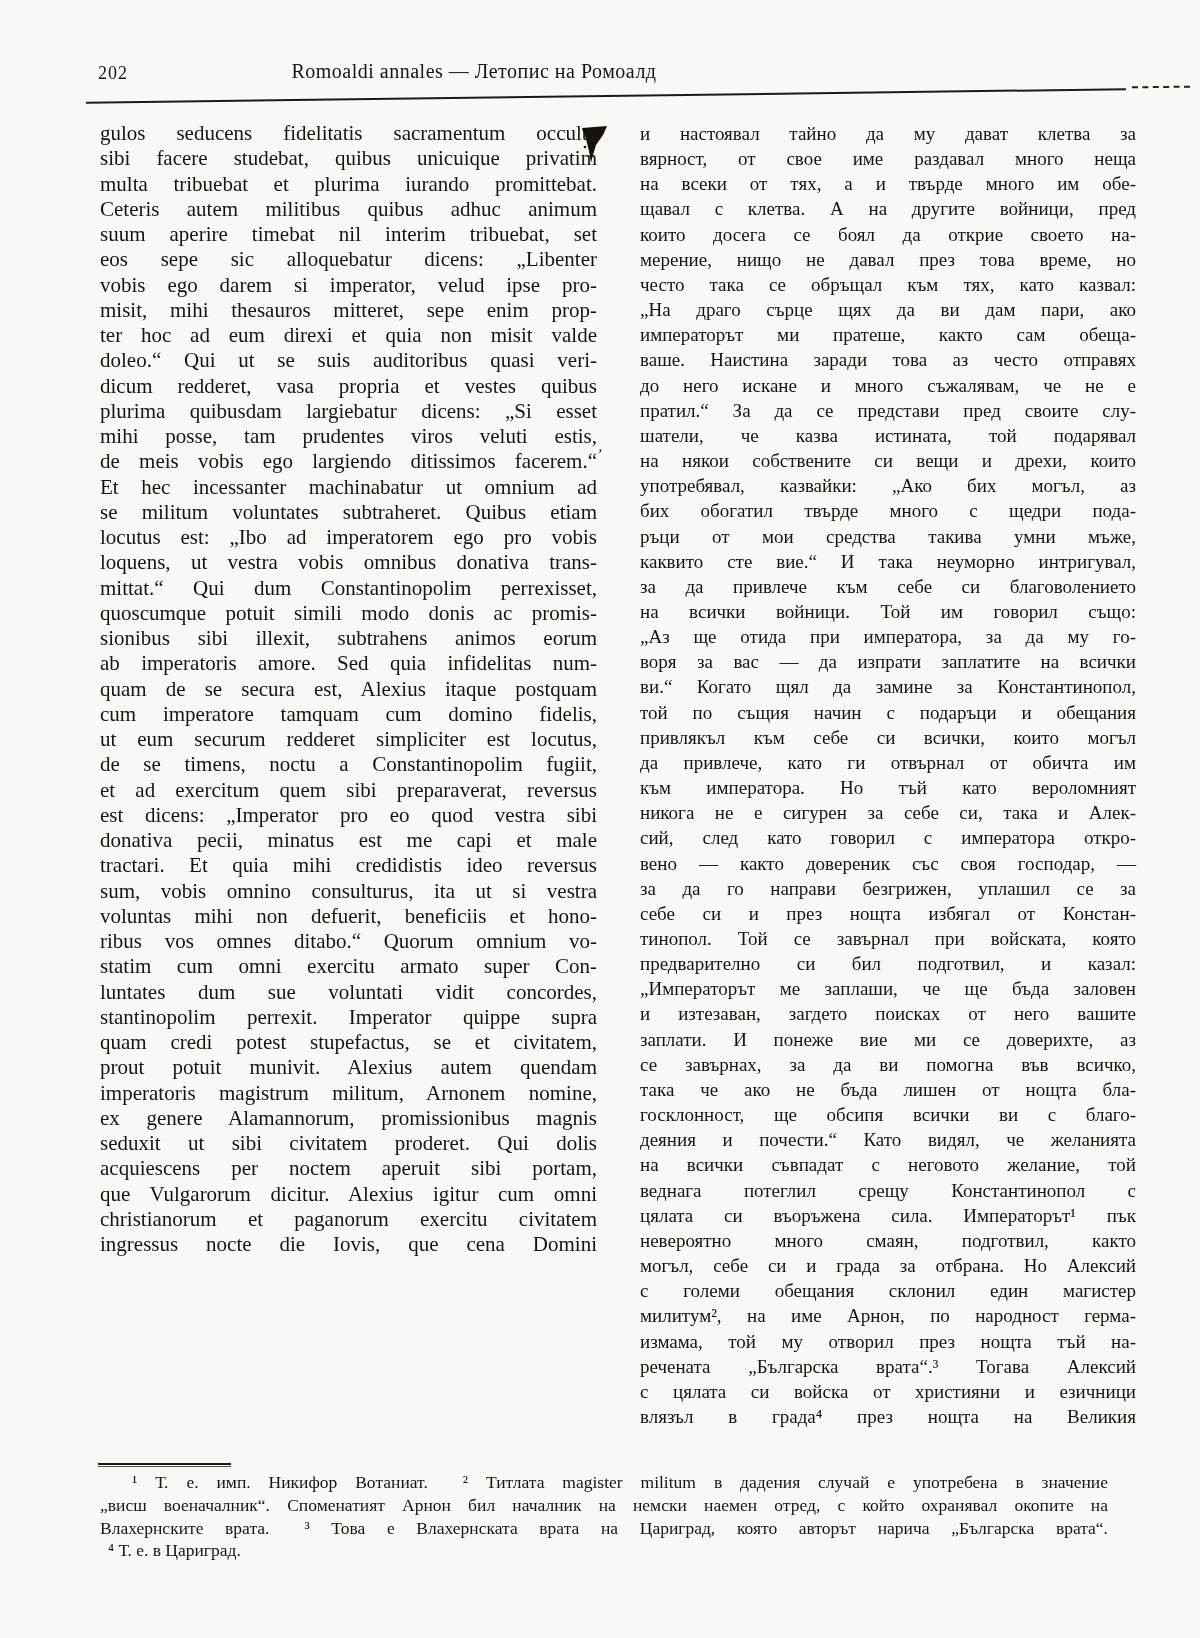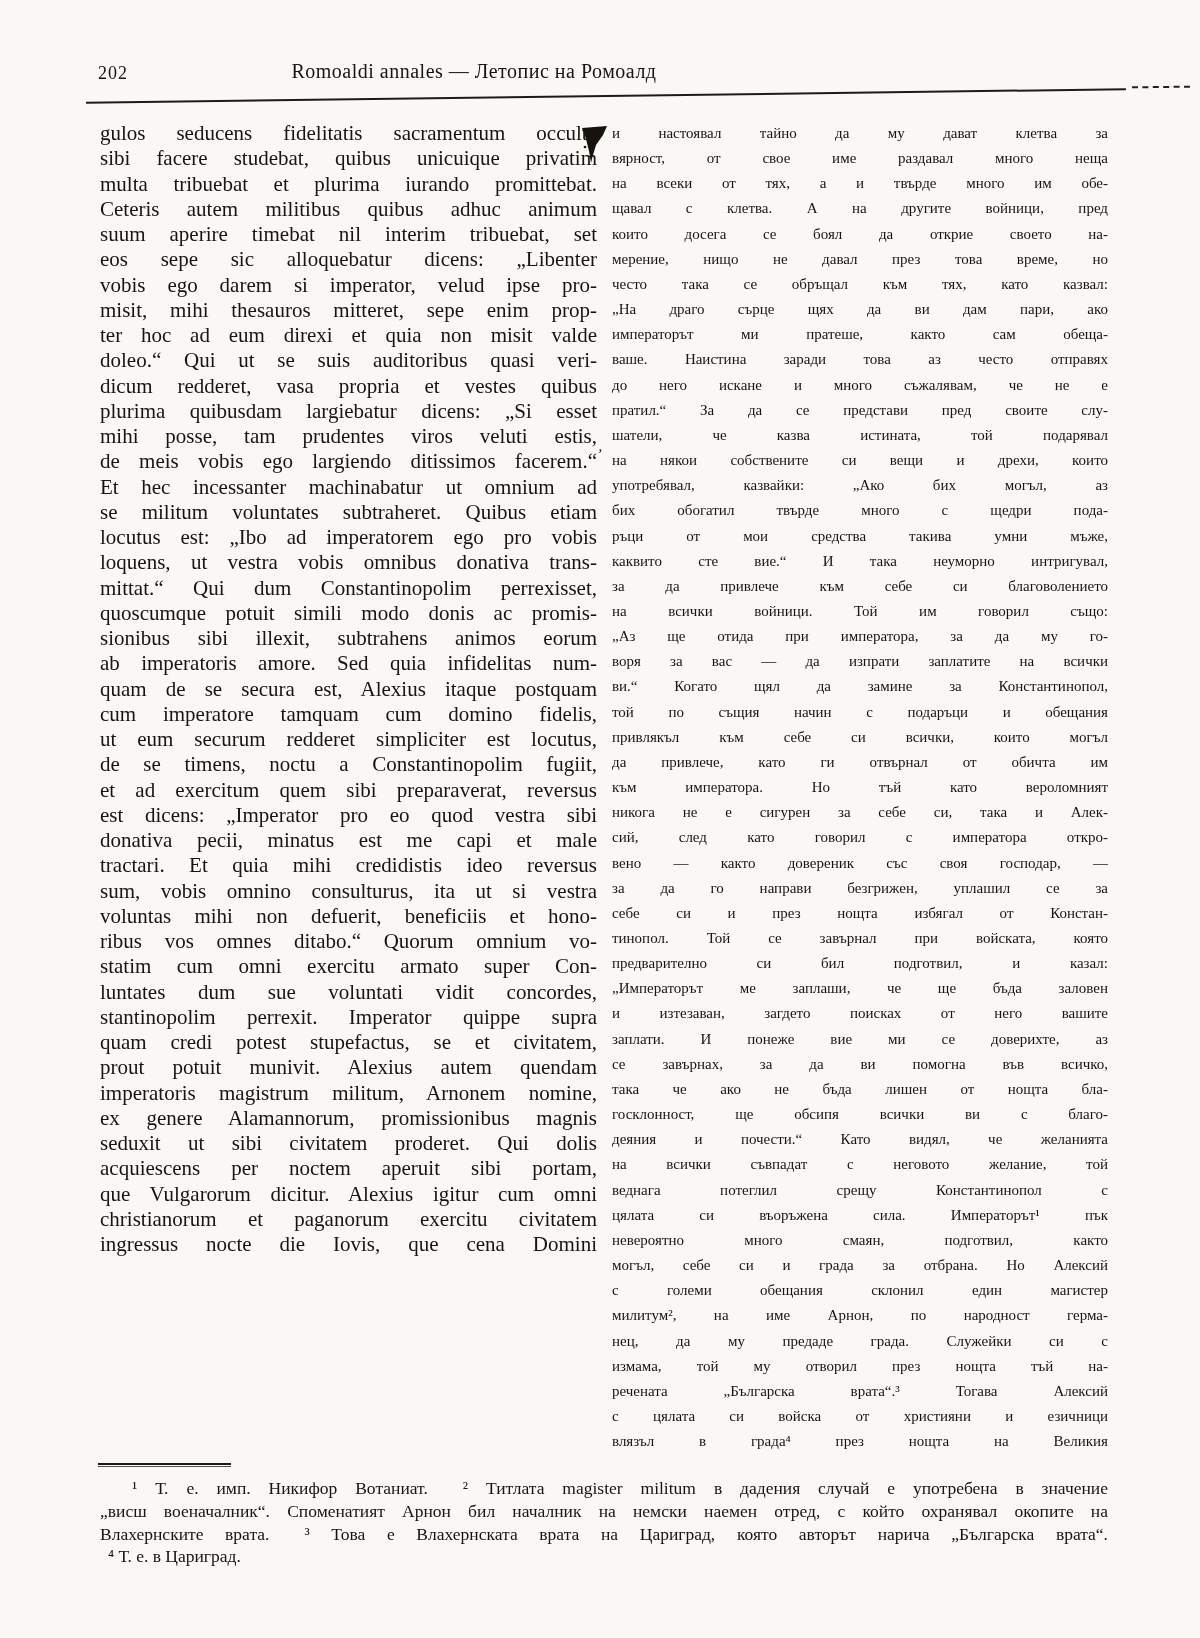--- a/index.html
+++ b/index.html
@@ -54,23 +54,23 @@
     position: absolute;
     top: 121px;
   }
   .col-left {
     left: 100px;
     width: 497px;
     font-size: 21px;
     line-height: 25.25px;
   }
   .col-right {
-    left: 612px;
+    left: 640px;
     width: 496px;
-    font-size: 15px;
+    font-size: 19px;
     line-height: 25.15px;
   }
   .text-line {
     text-align: justify;
     text-align-last: justify;
     white-space: normal;
   }
   .ink-blot {
     position: absolute;
     left: 581px;
@@ -95,21 +95,20 @@
     border-top: 2px solid #1d1a17;
     border-bottom: 1px solid #55504a;
   }
   .footnotes {
     position: absolute;
     left: 100px;
     top: 1471px;
     width: 1008px;
     font-size: 17.5px;
     line-height: 22.8px;
-    margin-top: 6px;
   }
   .fn-line {
     text-align: justify;
     text-align-last: justify;
   }
   .fn-line.fn-first {
     padding-left: 32px;
   }
   .fn-line.fn-last {
     text-align-last: left;
@@ -214,21 +213,20 @@
     <div class="text-line">така че ако не бъда лишен от нощта бла-</div>
     <div class="text-line">госклонност, ще обсипя всички ви с благо-</div>
     <div class="text-line">деяния и почести.“ Като видял, че желанията</div>
     <div class="text-line">на всички съвпадат с неговото желание, той</div>
     <div class="text-line">веднага потеглил срещу Константинопол с</div>
     <div class="text-line">цялата си въоръжена сила. Императорът¹ пък</div>
     <div class="text-line">невероятно много смаян, подготвил, както</div>
     <div class="text-line">могъл, себе си и града за отбрана. Но Алексий</div>
     <div class="text-line">с големи обещания склонил един магистер</div>
     <div class="text-line">милитум², на име Арнон, по народност герма-</div>
-    <div class="text-line">нец, да му предаде града. Служейки си с</div>
     <div class="text-line">измама, той му отворил през нощта тъй на-</div>
     <div class="text-line">речената „Българска врата“.³ Тогава Алексий</div>
     <div class="text-line">с цялата си войска от християни и езичници</div>
     <div class="text-line">влязъл в града⁴ през нощта на Великия</div>
   </div>
 
 <svg class="ink-blot" viewBox="0 0 27 40" xmlns="http://www.w3.org/2000/svg">
   <path d="M1,3 L26,1 L22,10 L15,20 L12,30 L10,38 L8,26 L5,14 Z" fill="#17120e"></path>
   <circle cx="4" cy="22" r="1.3" fill="#17120e"></circle>
 </svg>

